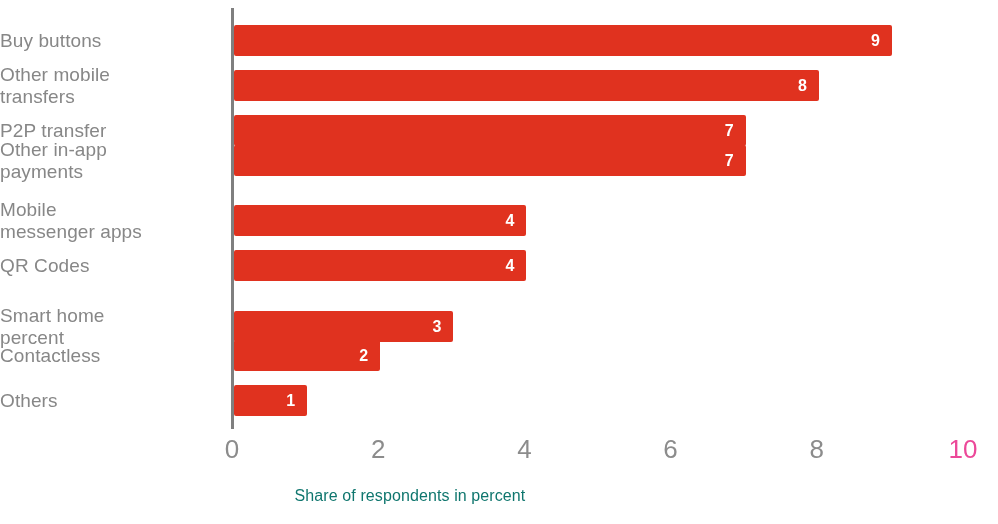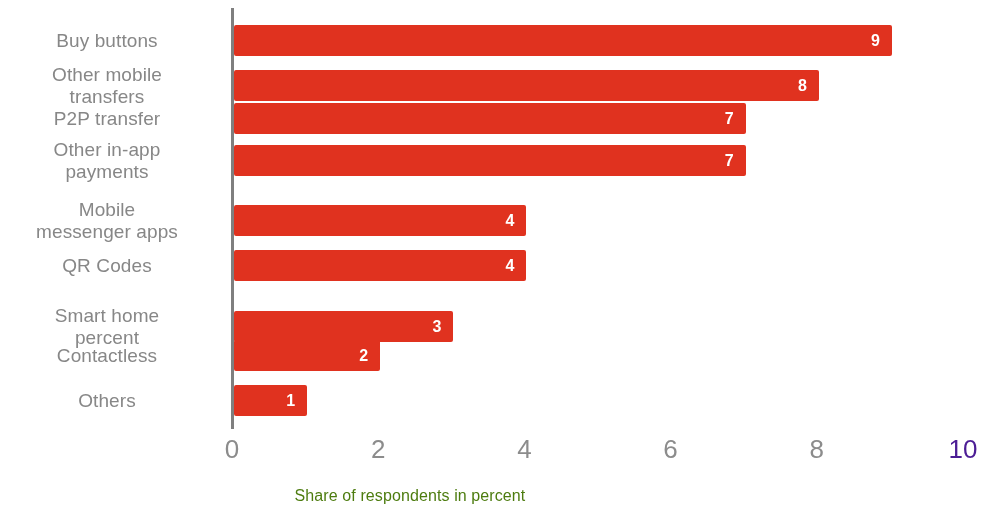--- a/index.html
+++ b/index.html
@@ -44,21 +44,21 @@
     height: 45px;
   }
   .cat-label {
     position: absolute;
     left: 0;
     top: 0;
     width: 222px;
     height: 45px;
     display: flex;
     flex-direction: column;
-    align-items: center;
+    align-items: flex-start;
     justify-content: center;
     text-align: right;
     color: #878787;
     font-size: 19px;
     line-height: 22px;
     letter-spacing: 0.1px;
     white-space: pre-line;
     padding-right: 8px;
     box-sizing: border-box;
   }
@@ -101,21 +101,21 @@
     font-size: 26px;
     line-height: 34px;
     white-space: nowrap;
   }
   .xlabel {
     position: absolute;
     left: 0;
     top: 487px;
     width: 820px;
     text-align: center;
-    color: #4d7c0f;
+    color: #0f766e;
     font-size: 16px;
     letter-spacing: 0.1px;
   }
 </style>
 </head>
 <body>
 
 <div id="chart-root">
 
   <div class="plot-area">
@@ -130,21 +130,21 @@
           </div>
         </div>
         <div class="bar-row" style="top: 63px; padding-left: 8px;">
           <div class="cat-label"><span>Other mobile</span><span>transfers</span></div>
           <div class="bar-wrap">
             <div class="bar" style="width: 584.8px; background: rgb(224, 50, 31);">
               <span class="bar-value" style="color: rgb(255, 255, 255);">8</span>
             </div>
           </div>
         </div>
-        <div class="bar-row" style="top: 96px;">
+        <div class="bar-row" style="top: 108px;">
           <div class="cat-label"><span>P2P transfer</span></div>
           <div class="bar-wrap">
             <div class="bar" style="width: 511.7px; background: rgb(224, 50, 31);">
               <span class="bar-value" style="color: rgb(255, 255, 255);">7</span>
             </div>
           </div>
         </div>
         <div class="bar-row" style="top: 138px;">
           <div class="cat-label"><span>Other in-app</span><span>payments</span></div>
           <div class="bar-wrap">
@@ -195,18 +195,18 @@
         </div>
       </div>
   </div>
 
   <div class="xaxis" id="xaxis">
       <div class="xtick" style="left: 232px; color: rgb(140, 140, 140);">0</div>
       <div class="xtick" style="left: 378.2px; color: rgb(140, 140, 140);">2</div>
       <div class="xtick" style="left: 524.4px; color: rgb(140, 140, 140);">4</div>
       <div class="xtick" style="left: 670.6px; color: rgb(140, 140, 140);">6</div>
       <div class="xtick" style="left: 816.8px; color: rgb(140, 140, 140);">8</div>
-      <div class="xtick" style="left: 963px; color: #4c1d95;">10</div>
+      <div class="xtick" style="left: 963px; color: #ec4899;">10</div>
     </div>
 
   <div class="xlabel">Share of respondents in percent</div>
 
 </div>
 
 </body></html>

